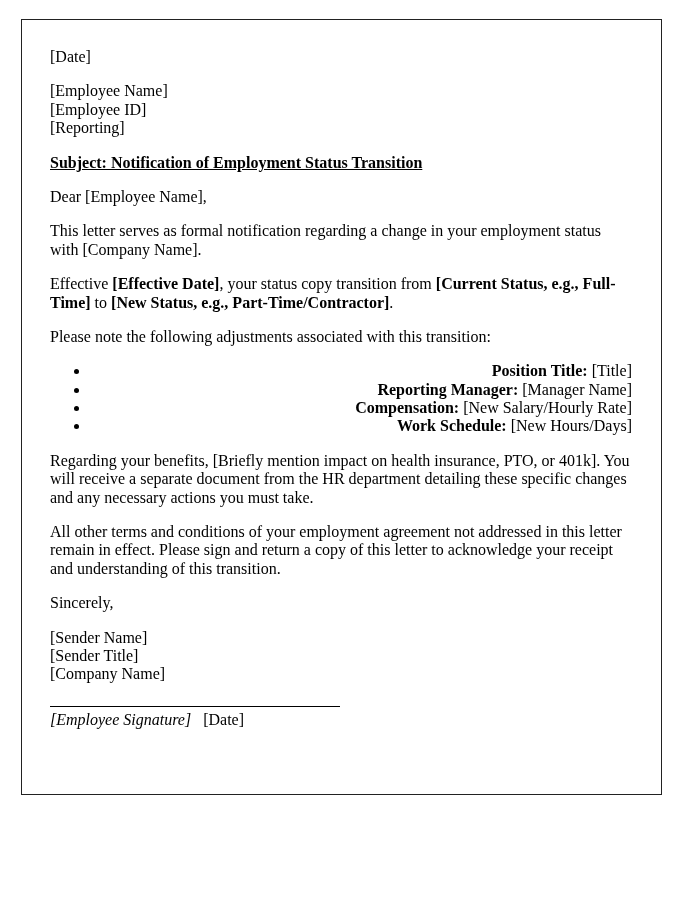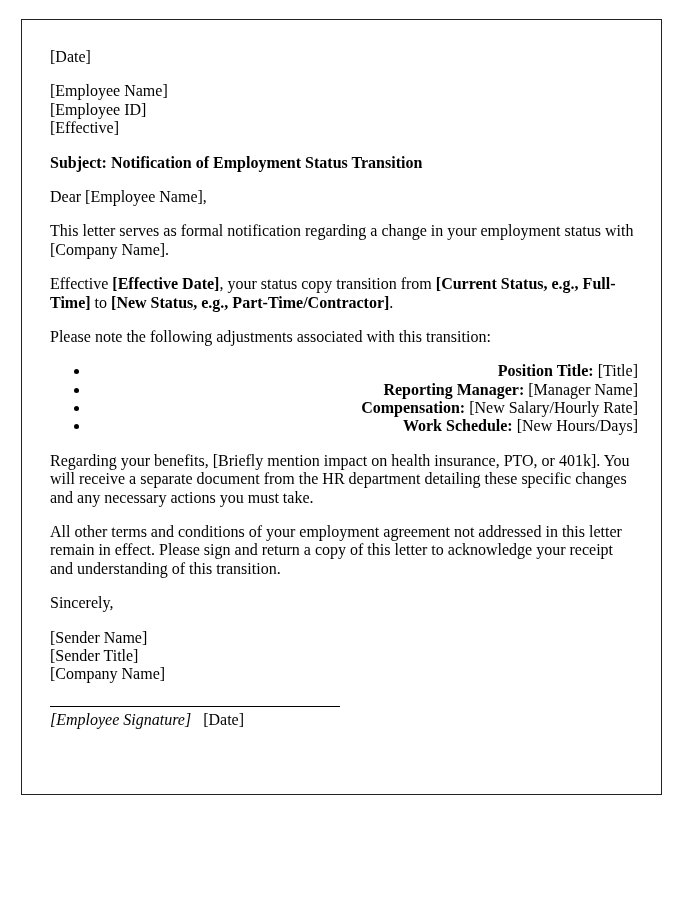--- a/index.html
+++ b/index.html
@@ -20,28 +20,28 @@
   }
   .letter {
     position: absolute;
     left: 21px;
     top: 19px;
     width: 641px;
     height: 776px;
     box-sizing: border-box;
     border: 1px solid #222222;
     background: #ffffff;
-    padding: 28px 23px 0 28px;
+    padding: 28px 29px 0 28px;
     font-size: 16px;
     line-height: 1.15;
   }
   .para {
     margin: 0 0 16px 0;
   }
-  .bold { font-weight: bold; }
+  .bold { font-weight: bold; text-decoration: underline; }
   ul.adjustments {
     margin: 0 0 16px 0;
     padding-left: 40px;
   }
   ul.adjustments li {
     margin: 0;
     padding: 0;
     text-align: right;
   }
   .sig-line {
@@ -59,21 +59,21 @@
   }
 </style>
 </head>
 <body>
 
 <div class="canvas">
   <div class="letter">
 
     <p class="para">[Date]</p>
 
-    <p class="para"><span>[Employee Name]</span><br><span>[Employee ID]</span><br><span>[Effective]</span></p>
+    <p class="para"><span>[Employee Name]</span><br><span>[Employee ID]</span><br><span>[Reporting]</span></p>
 
     <p class="para bold">Subject: Notification of Employment Status Transition</p>
 
     <p class="para">Dear [Employee Name],</p>
 
     <p class="para">This letter serves as formal notification regarding a change in your employment status with [Company Name].</p>
 
     <p class="para"><span>Effective </span><b>[Effective Date]</b><span>, your status copy transition from </span><b>[Current Status, e.g., Full-Time]</b><span> to </span><b>[New Status, e.g., Part-Time/Contractor]</b><span>.</span></p>
 
     <p class="para">Please note the following adjustments associated with this transition:</p>

